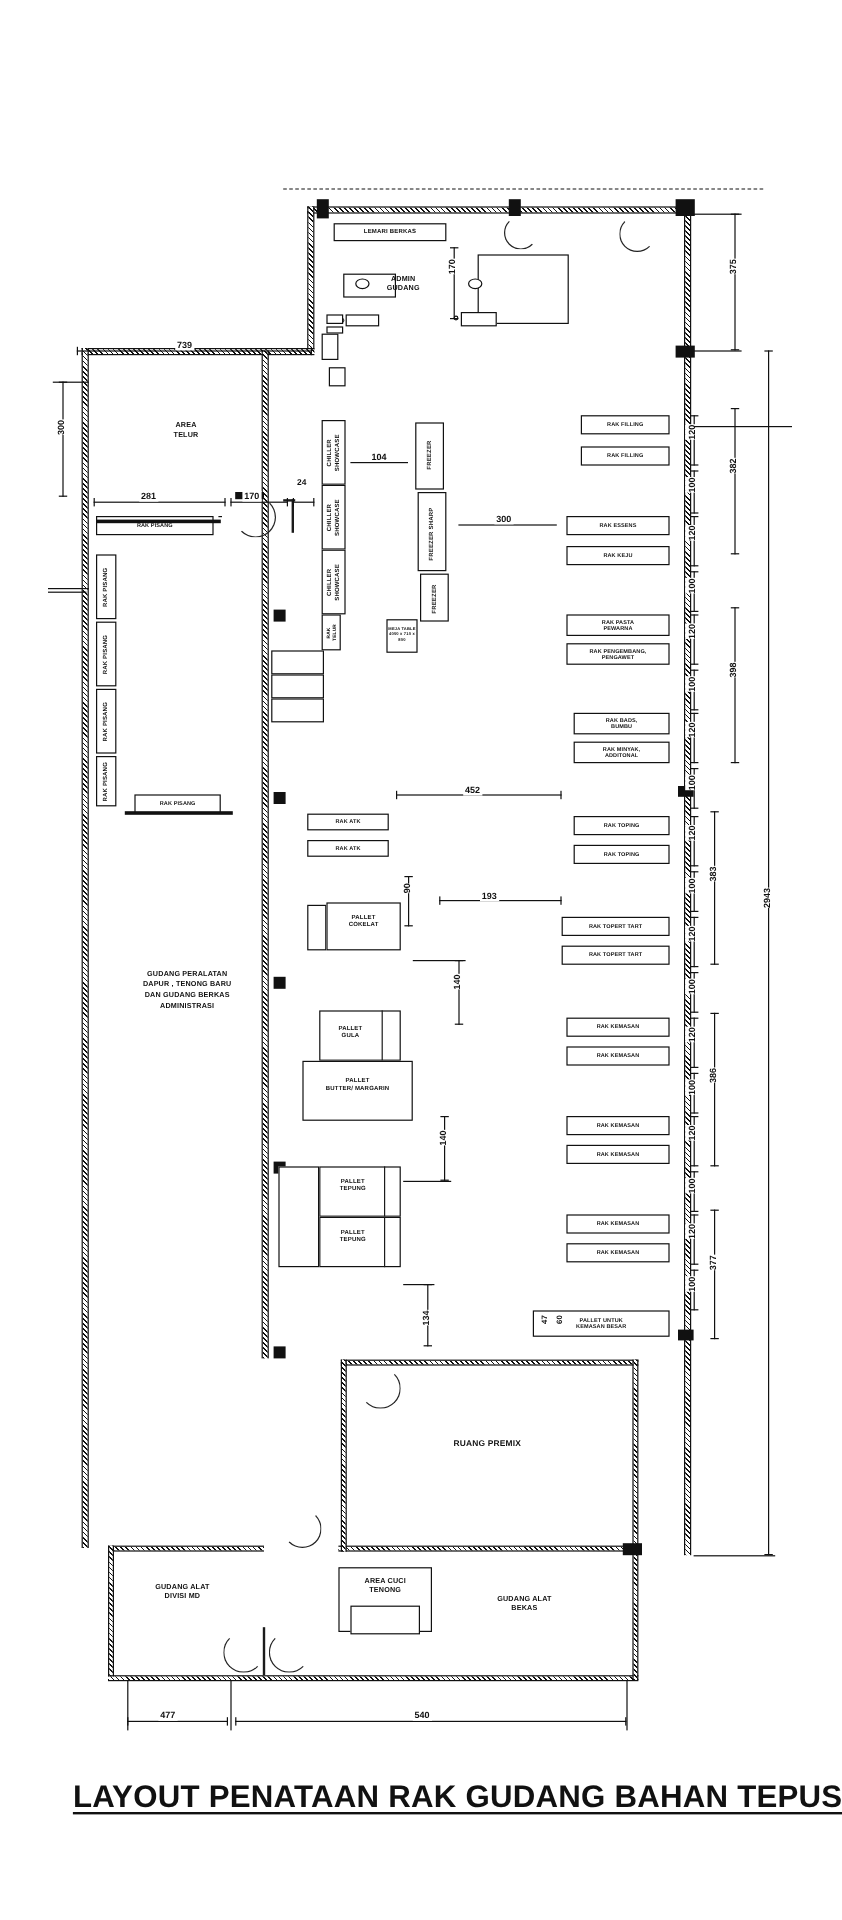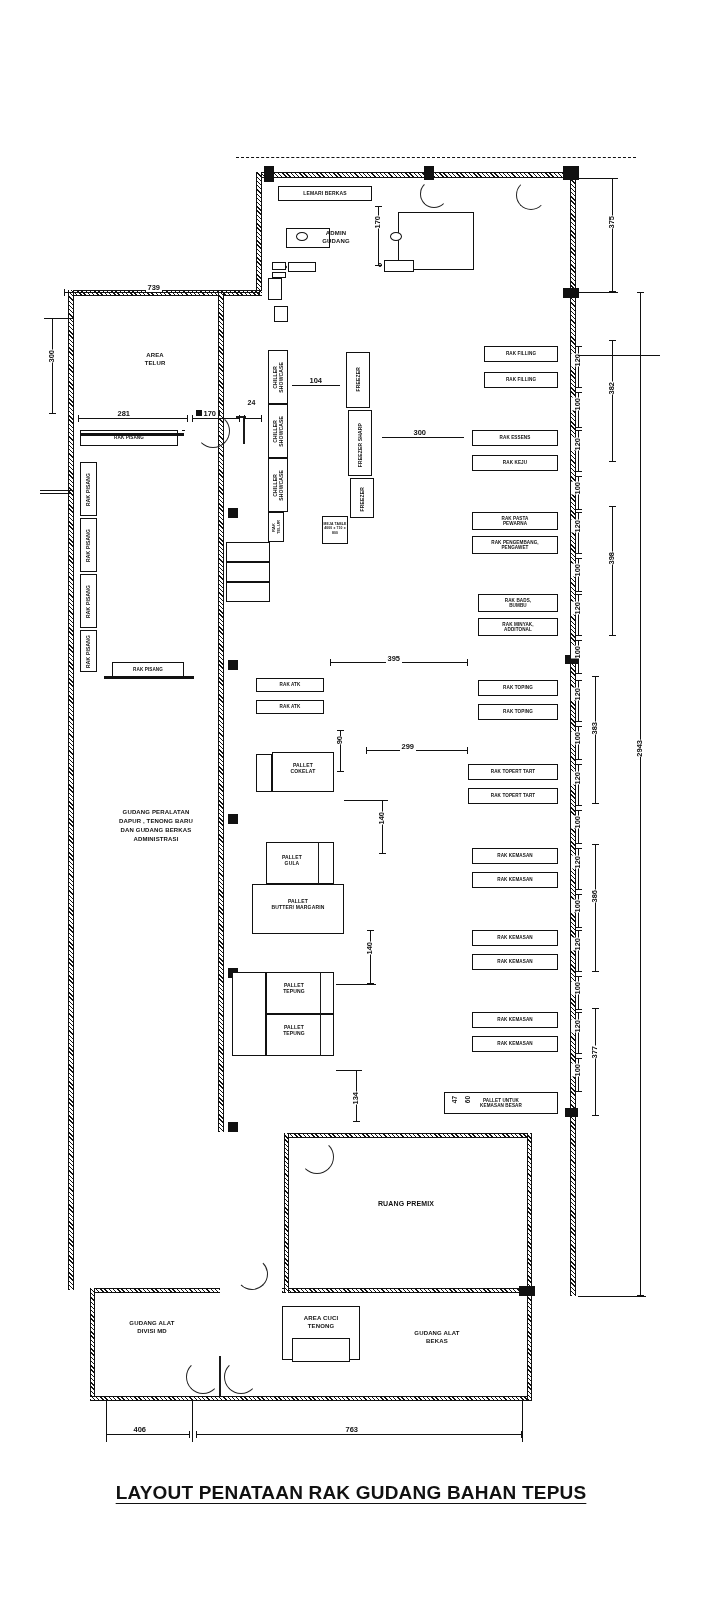--- a/index.html
+++ b/index.html
@@ -48,22 +48,22 @@
 
   
   .door-arc { position:absolute; border:1px solid #222; border-radius:50%;
               border-right-color:transparent; border-top-color:transparent; }
   .door-arc2{ position:absolute; border:1px solid #222; border-radius:50%;
               border-left-color:transparent; border-top-color:transparent; }
   .colblk   { position:absolute; background:#111; }
 
   
   #title {
-    position:absolute; left:0; width:702px; text-align:center;
-    font-size:19px; font-weight:700; color:#111; letter-spacing:.2px;
+    position:absolute; left:0; width:702px; text-align:right;
+    font-size:26px; font-weight:700; color:#111; letter-spacing:.2px;
     text-decoration:underline; text-underline-offset:4px;
   }
   
   .circ { position:absolute; border:1px solid #111; border-radius:50%; background:#fff; }
   .smallsq { position:absolute; border:1px solid #111; background:#fff; }
 </style>
 </head>
 <body>
 
 <div id="sheet">
@@ -361,38 +361,38 @@
   <div class="dim-t v" style="left:571px; top:1020px;">120</div>
   <div class="dim-v" style="left:578px; top:1058px; height:34px;"></div>
   <div class="dim-t v" style="left:571px; top:1064px;">100</div>
   <div class="dim-t v" style="left:449px; top:1096px; font-size:6.5px;">47</div>
   <div class="dim-t v" style="left:462px; top:1096px; font-size:6.5px;">60</div>
 
   <div class="ext" style="left:578px; top:355px; width:82px;"></div>
   <div class="ext" style="left:40px; top:493px; width:32px;"></div>
 
   <div class="dim-h" style="left:330px; top:662px; width:138px;"></div>
-  <div class="dim-t" style="left:386px; top:654px;">395</div>
+  <div class="dim-t" style="left:386px; top:654px;">452</div>
   <div class="dim-h" style="left:366px; top:750px; width:102px;"></div>
-  <div class="dim-t" style="left:400px; top:742px;">299</div>
+  <div class="dim-t" style="left:400px; top:742px;">193</div>
   <div class="dim-v" style="left:340px; top:730px; height:42px;"></div>
   <div class="dim-t v" style="left:333px; top:736px;">90</div>
   <div class="dim-v" style="left:382px; top:800px; height:54px;"></div>
   <div class="dim-t v" style="left:375px; top:812px;">140</div>
   <div class="dim-v" style="left:370px; top:930px; height:54px;"></div>
   <div class="dim-t v" style="left:363px; top:942px;">140</div>
   <div class="dim-v" style="left:356px; top:1070px; height:52px;"></div>
   <div class="dim-t v" style="left:349px; top:1092px;">134</div>
   <div class="ext" style="left:344px; top:800px; width:44px;"></div>
   <div class="ext" style="left:336px; top:984px; width:40px;"></div>
   <div class="ext" style="left:336px; top:1070px; width:26px;"></div>
 
   <div class="dim-h" style="left:106px; top:1434px; width:84px;"></div>
-  <div class="dim-t" style="left:132px; top:1425px;">406</div>
+  <div class="dim-t" style="left:132px; top:1425px;">477</div>
   <div class="dim-h" style="left:196px; top:1434px; width:326px;"></div>
-  <div class="dim-t" style="left:344px; top:1425px;">763</div>
+  <div class="dim-t" style="left:344px; top:1425px;">540</div>
   <div class="ext-v" style="left:106px; top:1400px; height:42px;"></div>
   <div class="ext-v" style="left:192px; top:1400px; height:42px;"></div>
   <div class="ext-v" style="left:522px; top:1400px; height:42px;"></div>
 
   <div id="title" style="top:1482px;">LAYOUT PENATAAN RAK GUDANG BAHAN TEPUS</div>
 
 </div>
 
 </body></html>

